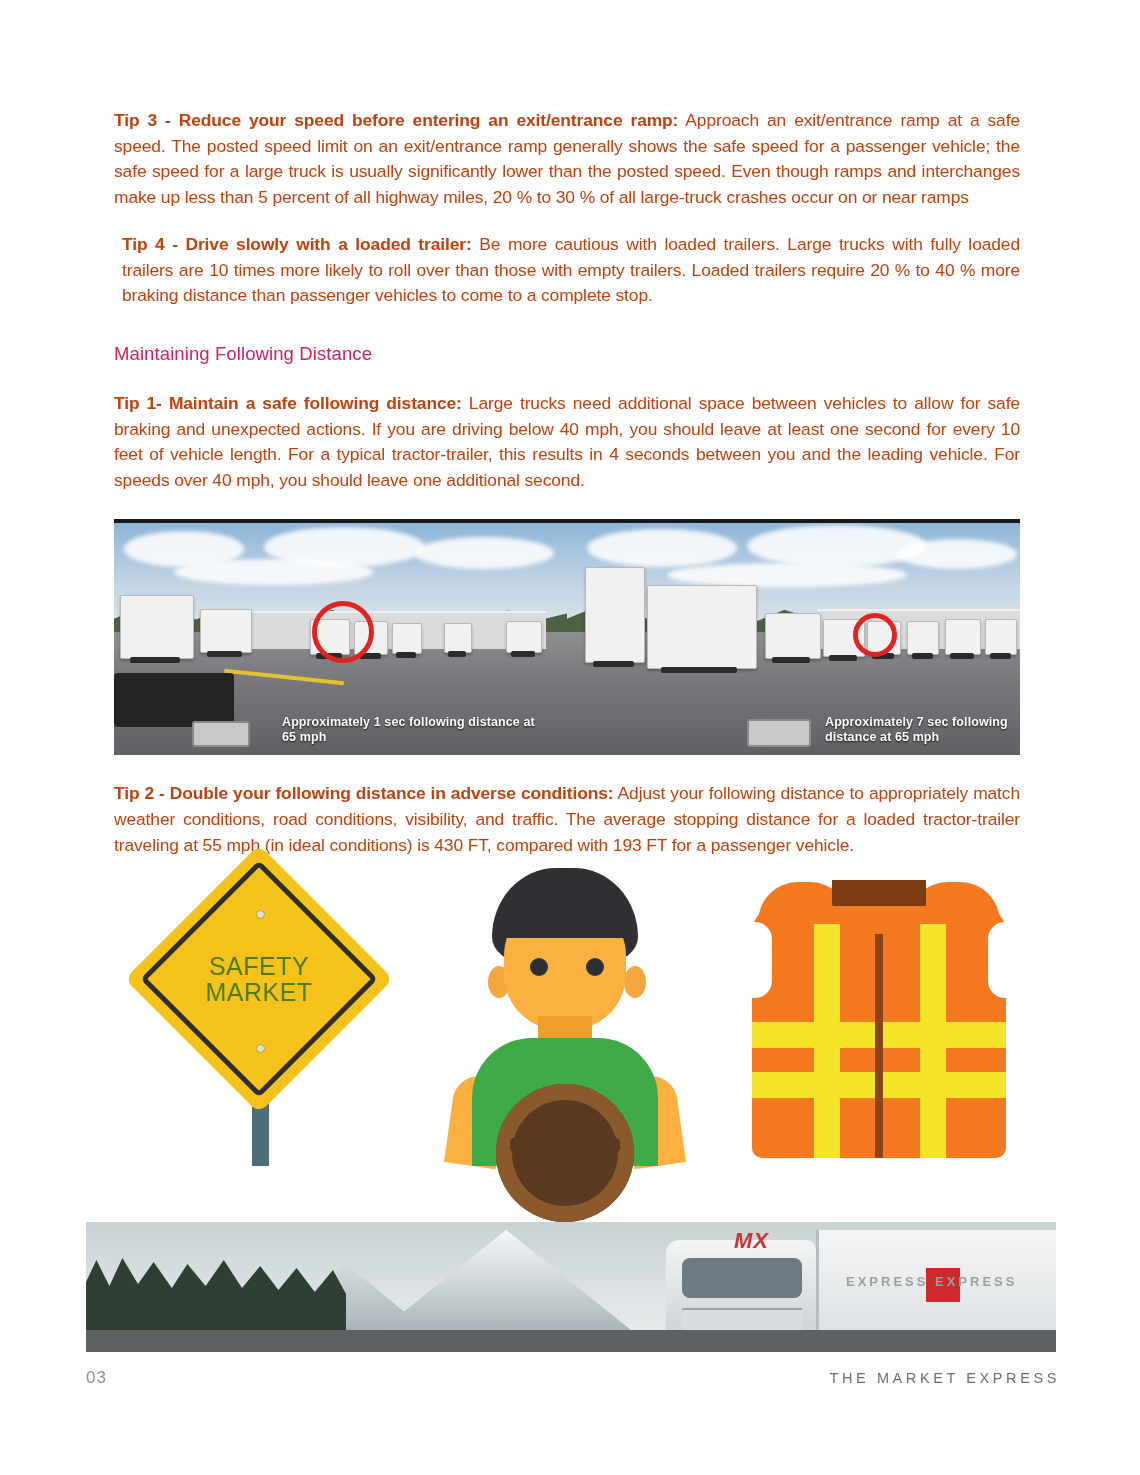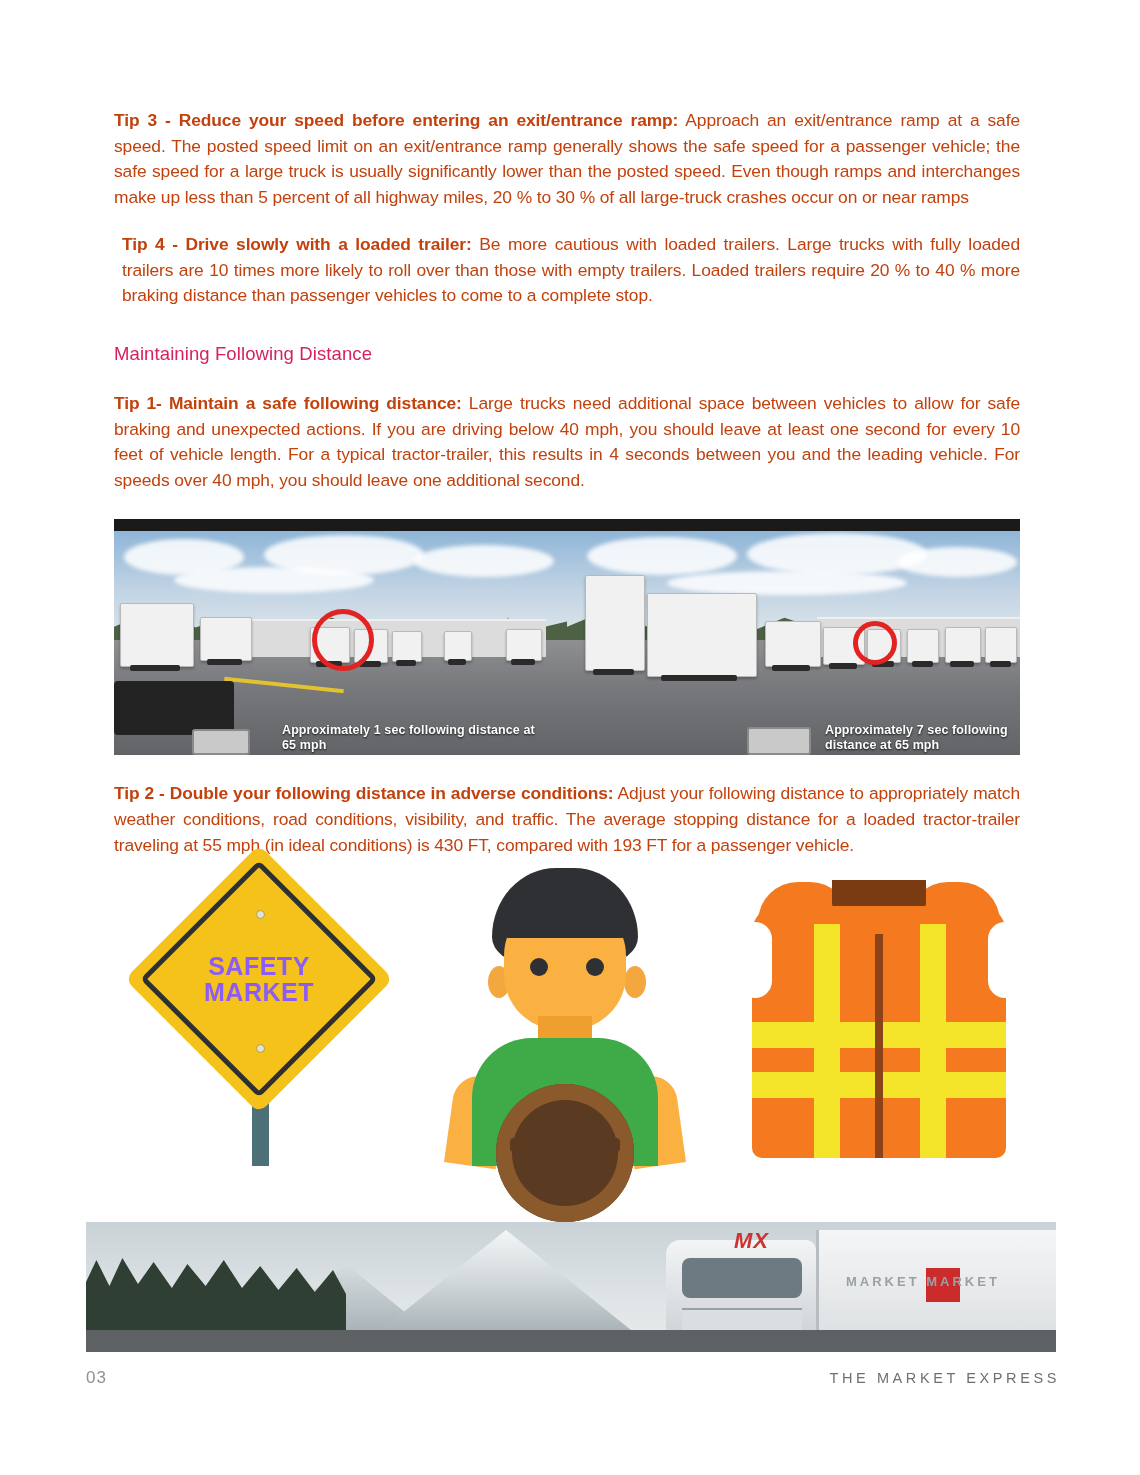--- a/index.html
+++ b/index.html
@@ -53,21 +53,21 @@
   .photo-strip {
     position: relative;
     width: 906px;
     height: 236px;
     margin-top: 26px;
     background: #1a1a1a;
     overflow: hidden;
   }
   .photo-half {
     position: absolute;
-    top: 12px;
+    top: 4px;
     width: 453px;
     height: 236px;
     overflow: hidden;
   }
   .photo-half.left { left: 0; }
   .photo-half.right { left: 453px; }
 
   .sky {
     position: absolute; left: 0; top: 0; width: 100%; height: 46%;
     background: linear-gradient(#8fb6d8 0%, #c2d4e4 55%, #dfe6ea 100%);
@@ -159,21 +159,21 @@
     content: ""; position: absolute; left: 11px; top: 11px; right: 11px; bottom: 11px;
     border: 5px solid #2d2f31; border-radius: 6px;
   }
   .sign-bolt {
     position: absolute; width: 9px; height: 9px; background: #e0e0e0;
     border-radius: 50%; border: 1px solid #b5a11a;
   }
   .sign-text {
     position: absolute; left: 20px; top: 8px; width: 190px; height: 190px;
     display: flex; flex-direction: column; align-items: center; justify-content: center;
-    font-weight: bold; color: #8b5cf6; font-size: 25px; line-height: 1.05;
+    font-weight: normal; color: #4d7c0f; font-size: 25px; line-height: 1.05;
     letter-spacing: 0.5px;
   }
 
   
   .driver-wrap { position: absolute; left: 300px; top: 0; width: 300px; height: 300px; }
   .d-hair {
     position: absolute; left: 78px; top: 2px; width: 146px; height: 95px;
     background: #2f3033; border-radius: 74px 74px 40px 40px / 80px 80px 30px 30px;
   }
   .d-ear-l, .d-ear-r {
@@ -504,21 +504,21 @@
   </div>
 
   <div class="banner">
     <div class="b-sky"></div>
     <div class="b-mountain small"></div>
     <div class="b-mountain"></div>
     <div class="b-forest-left"></div>
     <div class="b-forest-right"></div>
     <div class="truck-box"></div>
     <div class="b-mx-red"></div>
-    <div class="truck-box-text">MARKET MARKET</div>
+    <div class="truck-box-text">EXPRESS EXPRESS</div>
     <div class="truck-cab"></div>
     <div class="truck-windshield"></div>
     <div class="truck-grill"></div>
     <div class="truck-mx">MX</div>
     <div class="b-road"></div>
   </div>
 
   <div class="footer-page">03</div>
   <div class="footer-brand">THE MARKET EXPRESS</div>
 

